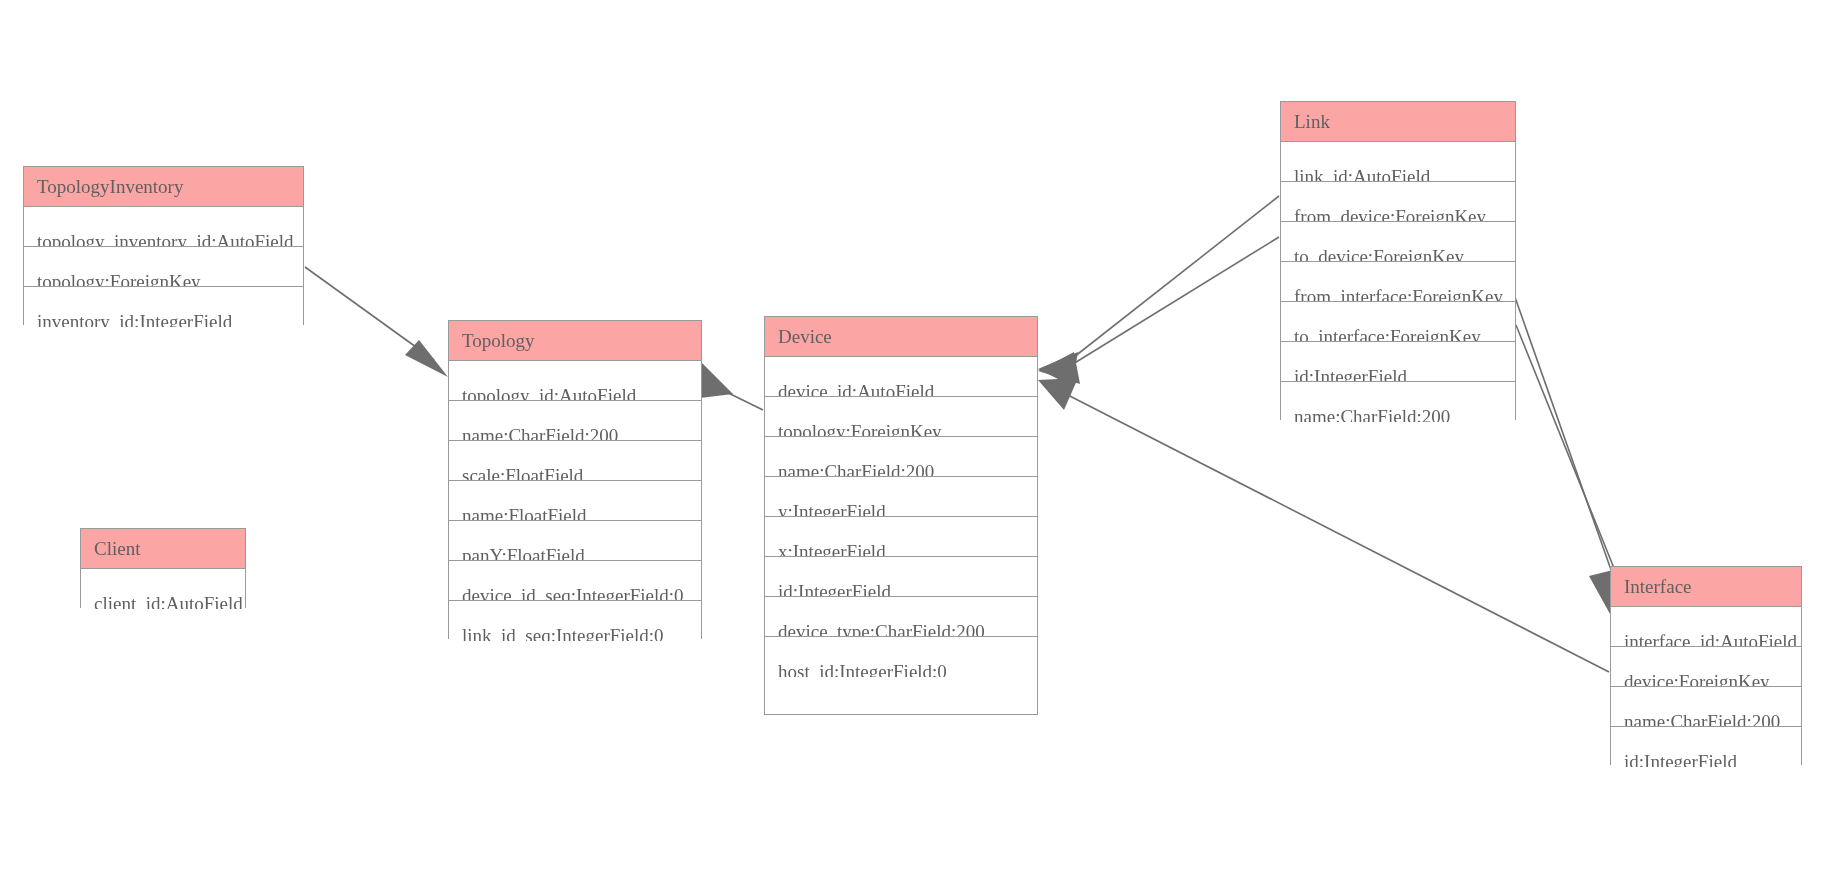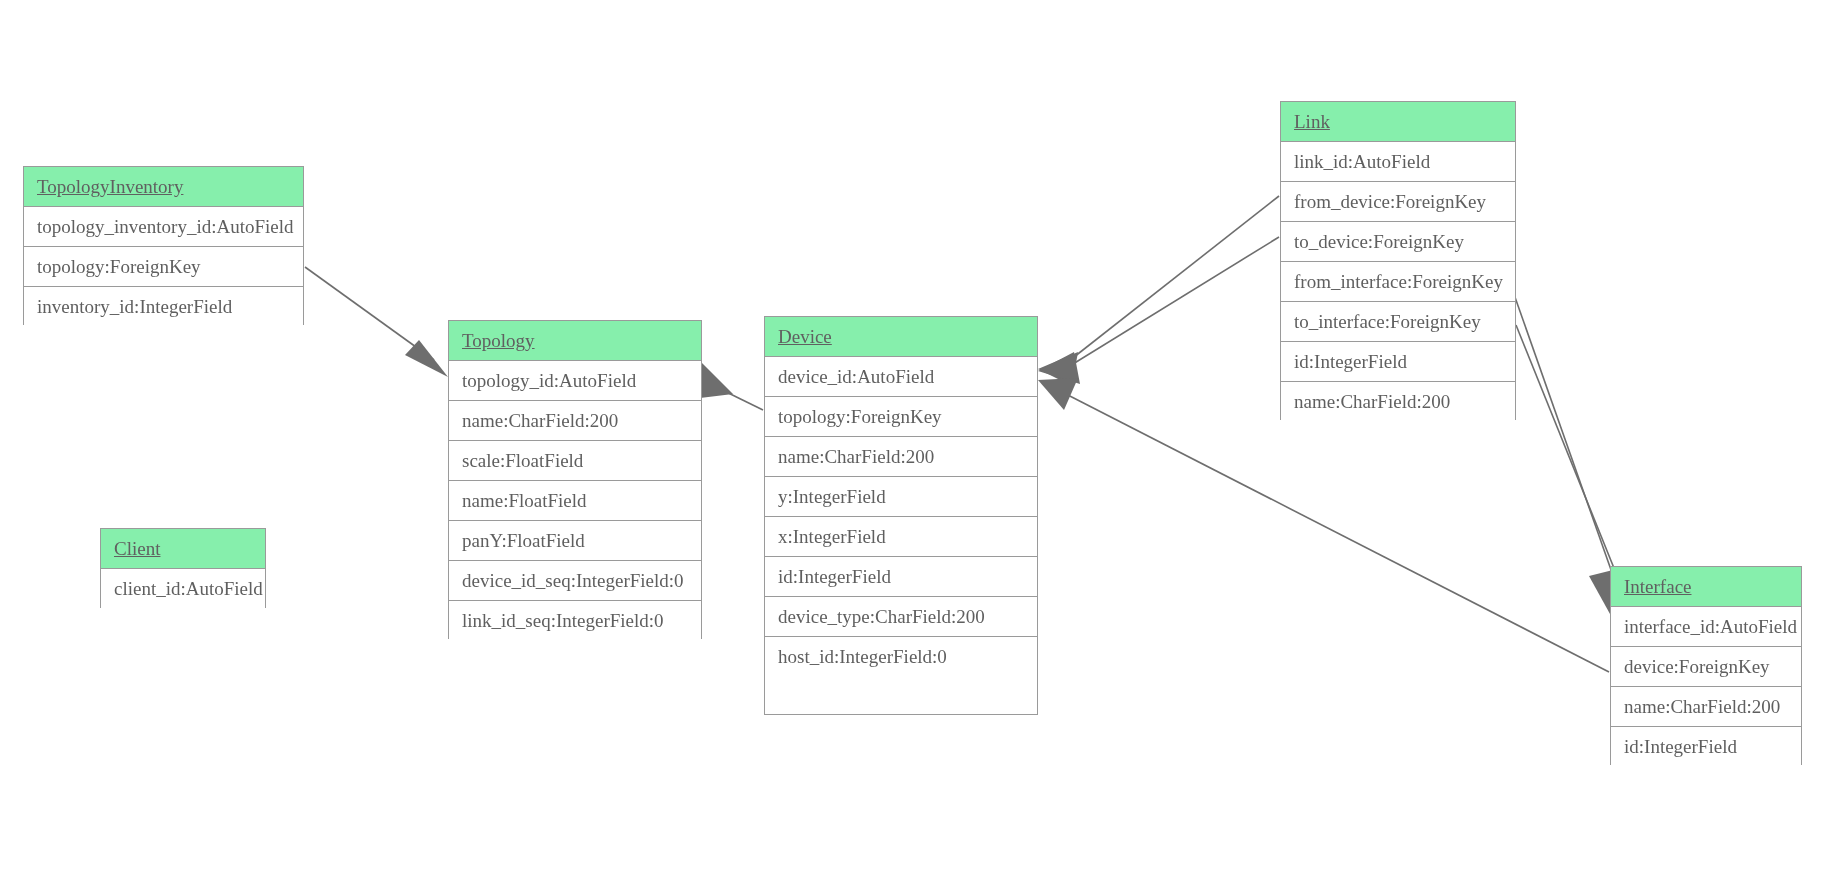--- a/index.html
+++ b/index.html
@@ -25,39 +25,38 @@
   }
   .entity {
     position: absolute;
     box-sizing: border-box;
     border: 1px solid #9a9a9a;
     background: #ffffff;
     z-index: 2;
   }
   .entity-header {
     box-sizing: border-box;
-    background: #86efac;
+    background: #fca5a5;
     border-bottom: 1px solid #9a9a9a;
     color: #606060;
     font-size: 19px;
     line-height: 40px;
     height: 40px;
     padding: 0 0 0 13px;
     white-space: nowrap;
     overflow: hidden;
-    text-decoration: underline;
   }
   .entity-field {
     box-sizing: border-box;
     height: 40px;
     line-height: 40px;
     border-bottom: 1px solid #9a9a9a;
     color: #5f5f5f;
     font-size: 19px;
-    padding: 0 10px 0 13px;
+    padding: 15px 10px 0 13px;
     white-space: nowrap;
     overflow: hidden;
     background: #ffffff;
   }
   .entity-field:last-child {
     border-bottom: none;
   }
 </style>
 </head>
 <body>
@@ -102,21 +101,21 @@
 
   </svg>
 
   <div class="entity" id="e-topology_inventory" style="left: 23px; top: 166px; width: 281px; height: 159px;">
     <div class="entity-header">TopologyInventory</div>
     <div class="entity-field">topology_inventory_id:AutoField</div>
     <div class="entity-field">topology:ForeignKey</div>
     <div class="entity-field">inventory_id:IntegerField</div>
   </div>
 
-  <div class="entity" id="e-client" style="left: 80px; top: 528px; width: 166px; height: 80px; margin-left: 20px;">
+  <div class="entity" id="e-client" style="left: 80px; top: 528px; width: 166px; height: 80px;">
     <div class="entity-header">Client</div>
     <div class="entity-field">client_id:AutoField</div>
   </div>
 
   <div class="entity" id="e-topology" style="left: 448px; top: 320px; width: 254px; height: 319px;">
     <div class="entity-header">Topology</div>
     <div class="entity-field">topology_id:AutoField</div>
     <div class="entity-field">name:CharField:200</div>
     <div class="entity-field">scale:FloatField</div>
     <div class="entity-field">name:FloatField</div>

